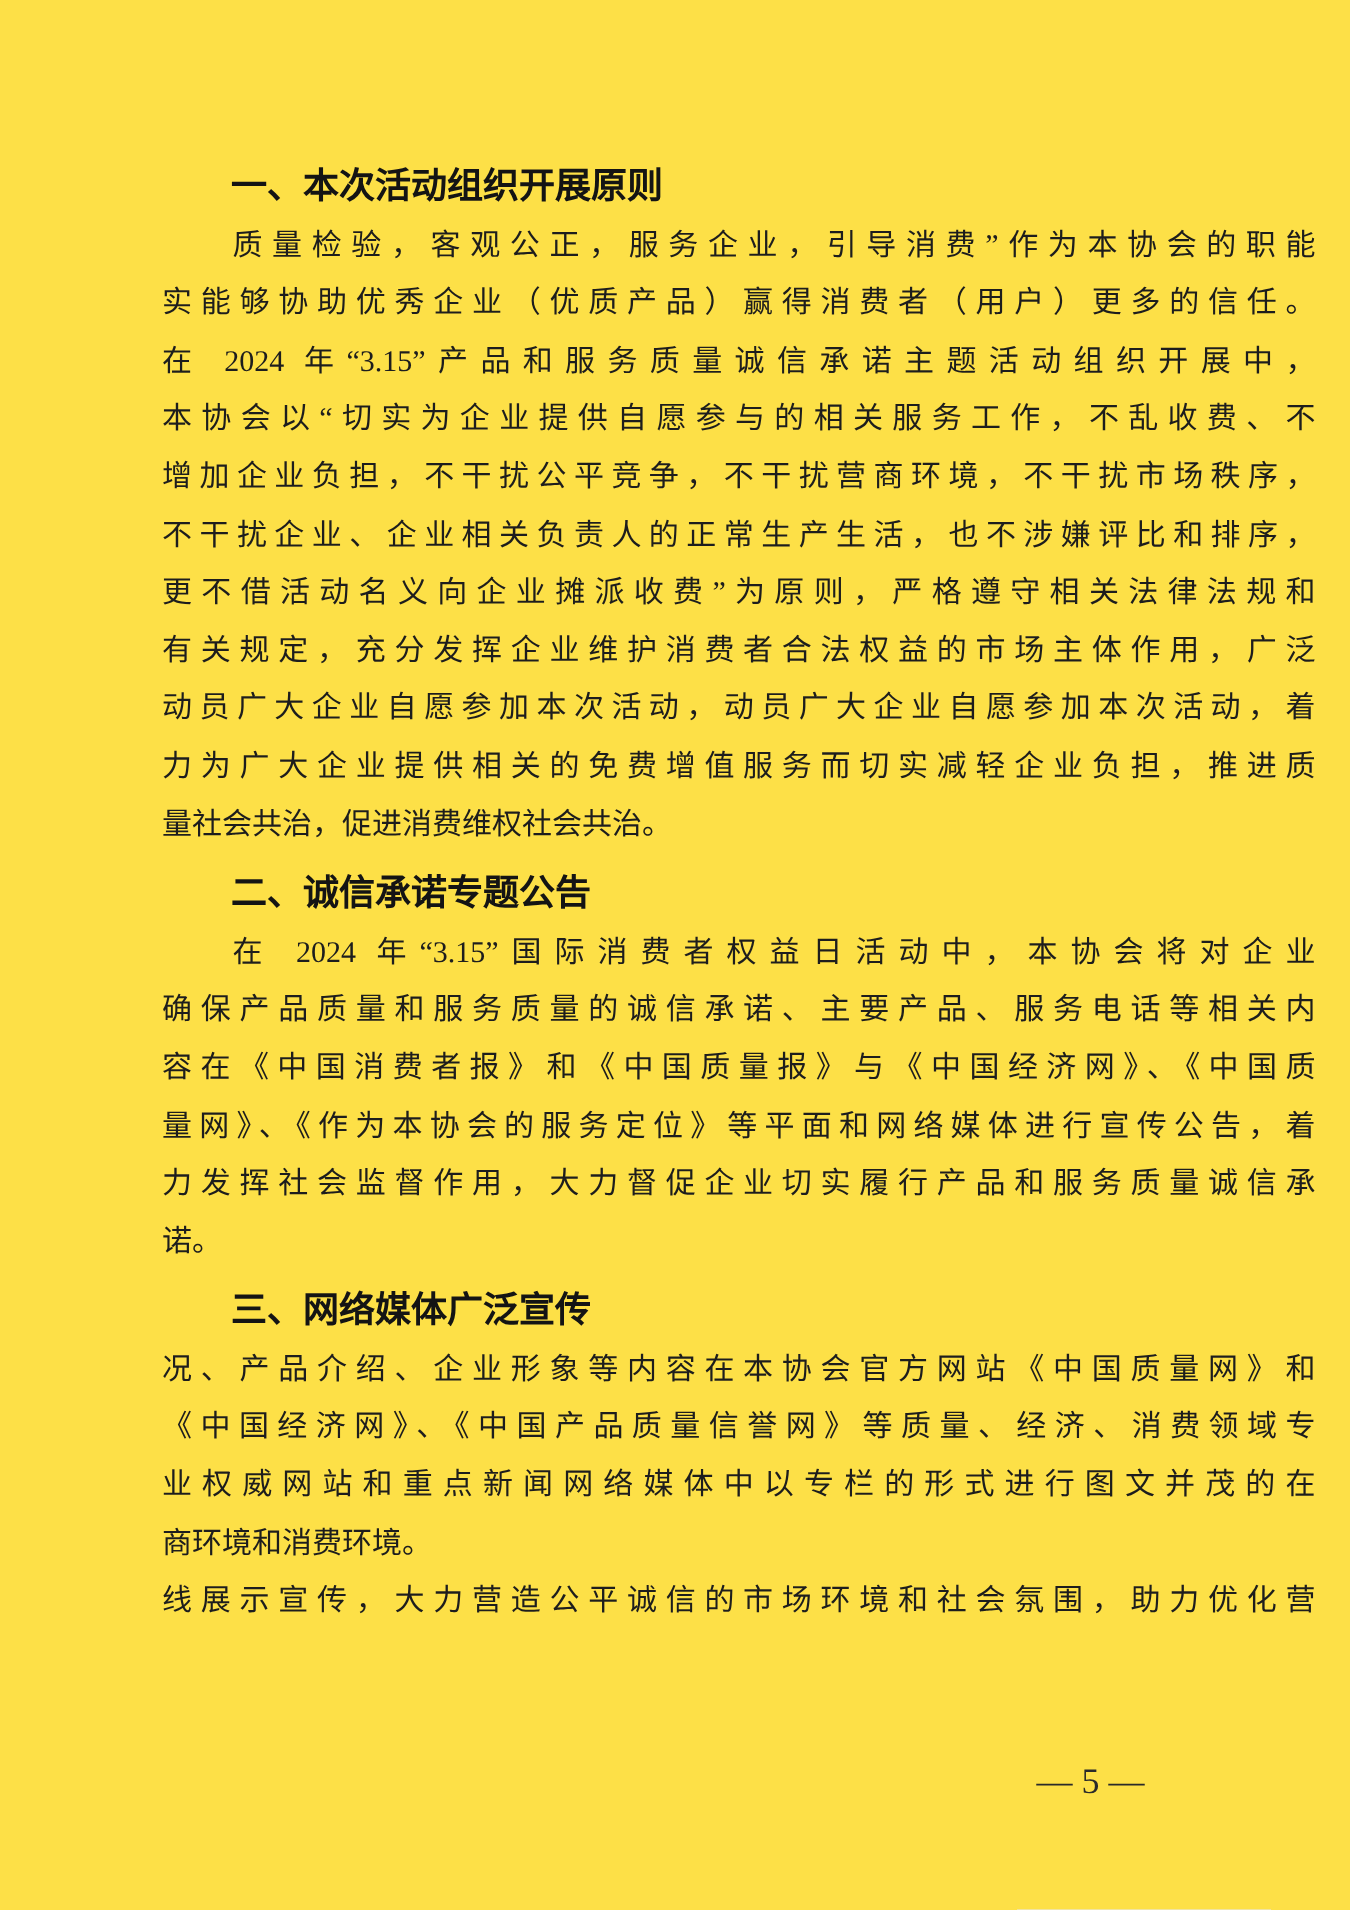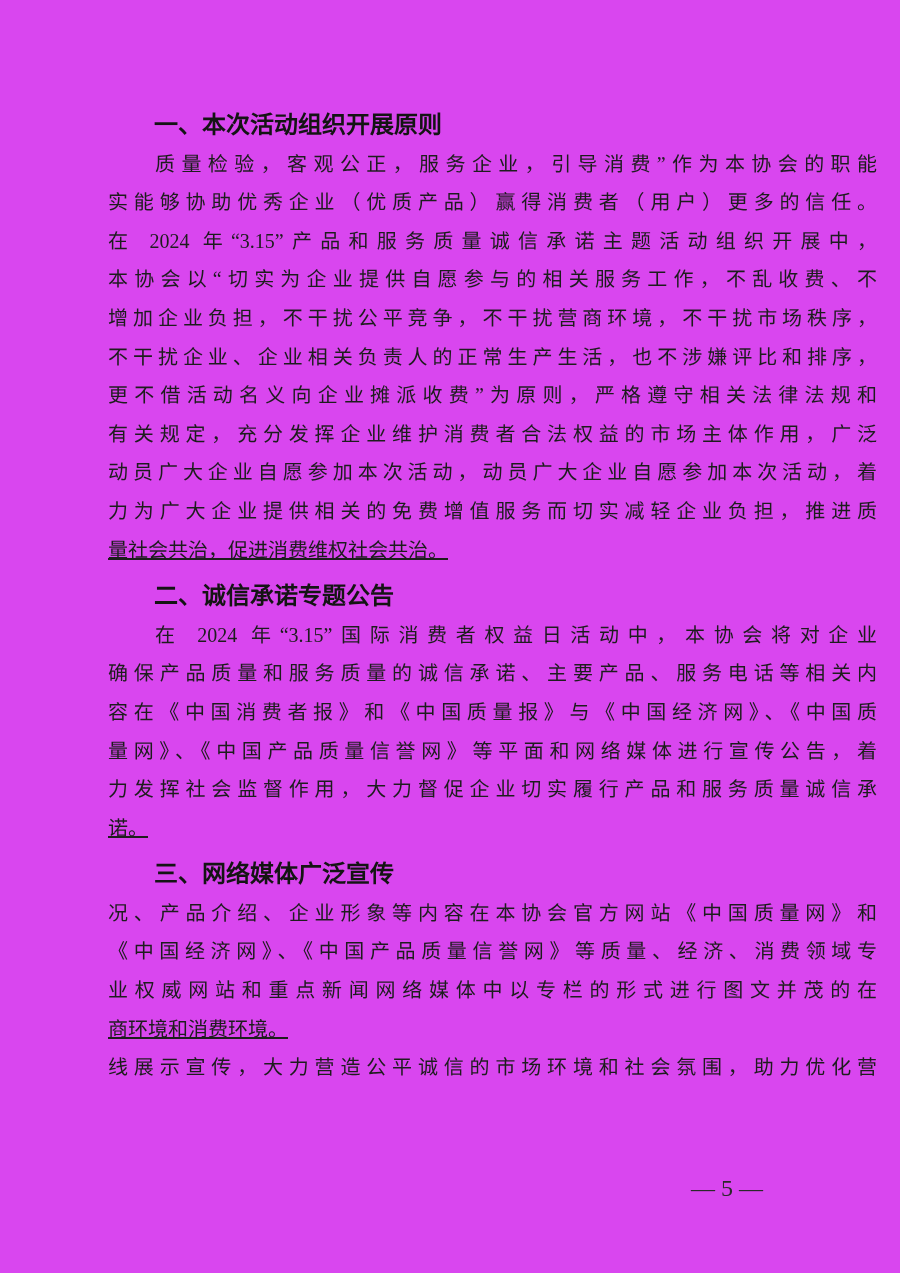--- a/index.html
+++ b/index.html
@@ -5,21 +5,21 @@
   html, body {
     margin: 0;
     padding: 0;
     background: #e8e8e8;
   }
   .page {
     position: relative;
     width: 900px;
     height: 1273px;
     margin: 0 auto;
-    background: #d946ef;
+    background: #fde047;
     overflow: hidden;
     color: #1d1d1d;
     font-family: "Liberation Serif", "DejaVu Serif", serif;
   }
   .content {
     position: absolute;
     top: 106px;
     left: 108px;
     width: 769px;
   }
@@ -40,21 +40,21 @@
     font-size: 20px;
     line-height: 38.6px;
     height: 38.6px;
     overflow: hidden;
     text-align: justify;
     text-align-last: justify;
     text-justify: inter-character;
     letter-spacing: 0;
   }
   .para-line.first { padding-left: 47px; }
-  .para-line.last  { text-align-last: left; text-decoration: underline; }
+  .para-line.last  { text-align-last: left; }
   .page-footer {
     position: absolute;
     top: 1169px;
     right: 137px;
     font-size: 24px;
     line-height: 38.6px;
     color: #2a2a2a;
     white-space: nowrap;
   }
 </style>
@@ -78,21 +78,21 @@
           <div class="para-line">力为广大企业提供相关的免费增值服务而切实减轻企业负担，推进质</div>
           <div class="para-line last">量社会共治，促进消费维权社会共治。</div>
         </div>
       </section>
       <section>
         <h2 class="section-heading">二、诚信承诺专题公告</h2>
         <div class="paragraph">
           <div class="para-line first">在 2024 年“3.15”国际消费者权益日活动中，本协会将对企业</div>
           <div class="para-line">确保产品质量和服务质量的诚信承诺、主要产品、服务电话等相关内</div>
           <div class="para-line">容在《中国消费者报》和《中国质量报》与《中国经济网》、《中国质</div>
-          <div class="para-line">量网》、《中国产品质量信誉网》等平面和网络媒体进行宣传公告，着</div>
+          <div class="para-line">量网》、《作为本协会的服务定位》等平面和网络媒体进行宣传公告，着</div>
           <div class="para-line">力发挥社会监督作用，大力督促企业切实履行产品和服务质量诚信承</div>
           <div class="para-line last">诺。</div>
         </div>
       </section>
       <section>
         <h2 class="section-heading">三、网络媒体广泛宣传</h2>
         <div class="paragraph">
           <div class="para-line">况、产品介绍、企业形象等内容在本协会官方网站《中国质量网》和</div>
           <div class="para-line">《中国经济网》、《中国产品质量信誉网》等质量、经济、消费领域专</div>
           <div class="para-line">业权威网站和重点新闻网络媒体中以专栏的形式进行图文并茂的在</div>

